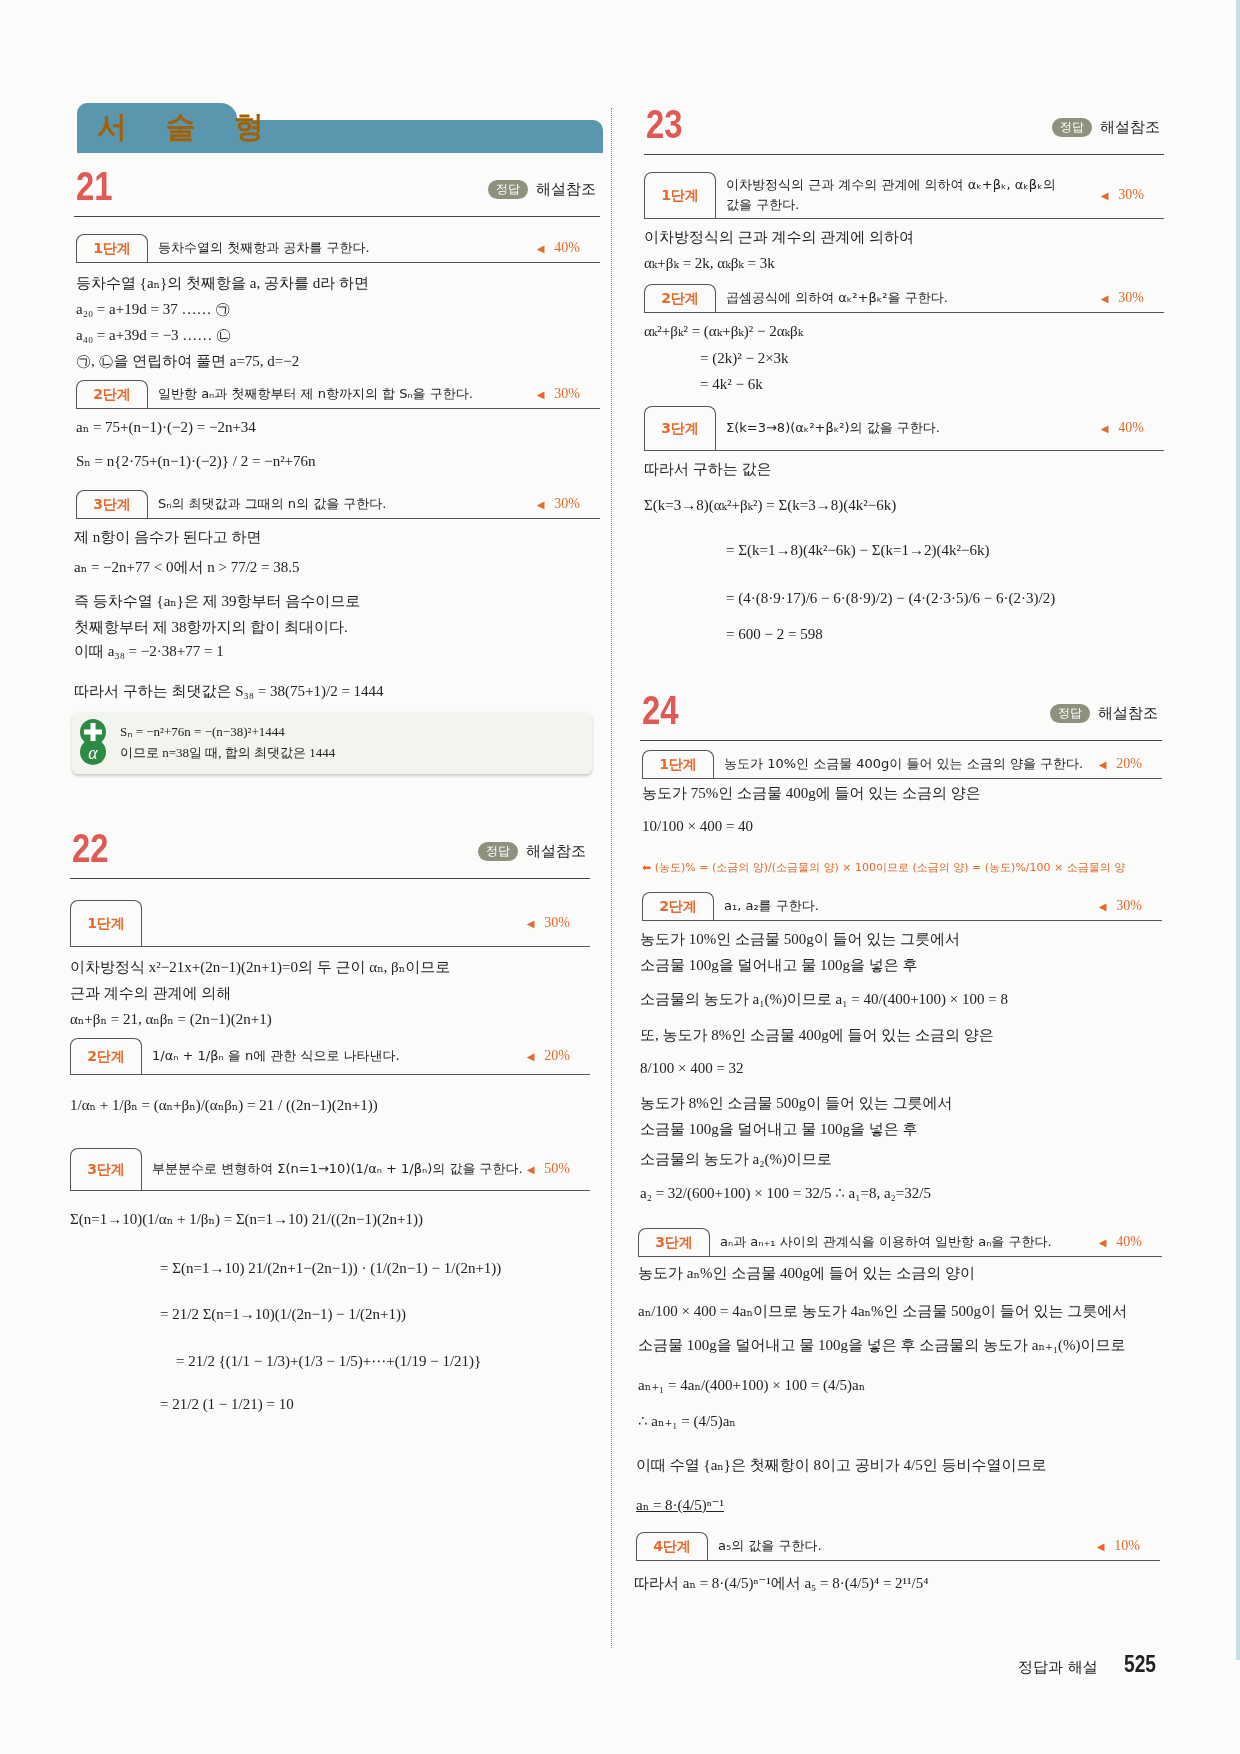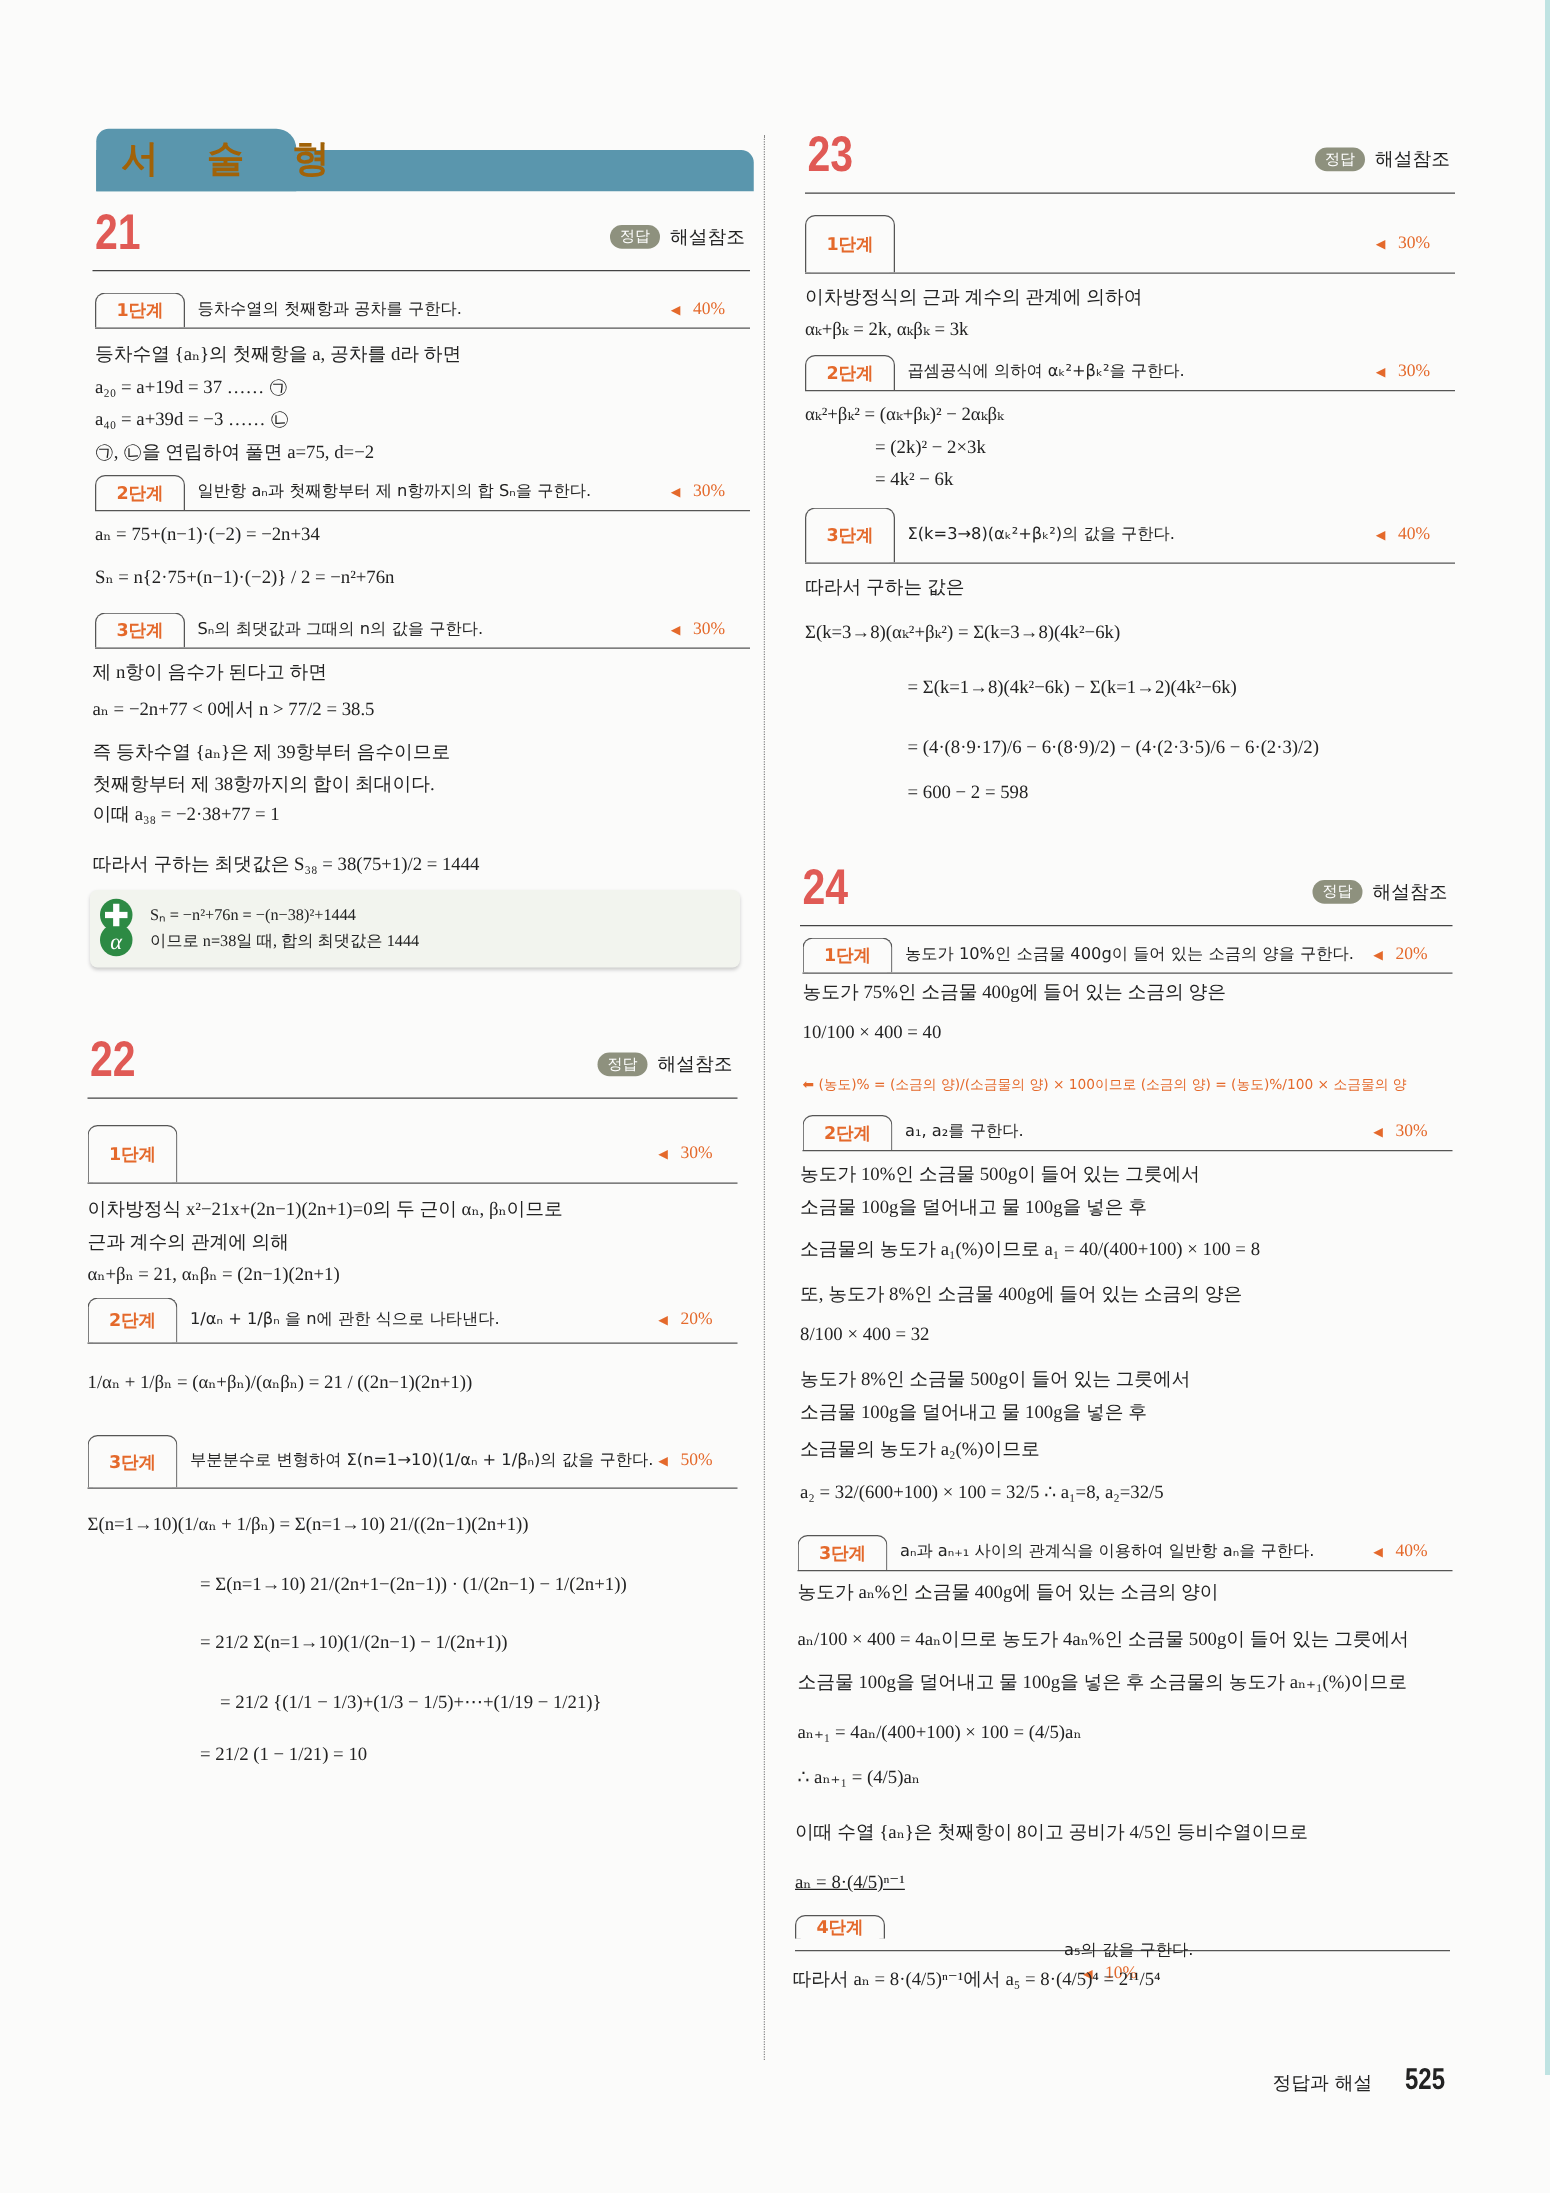--- a/index.html
+++ b/index.html
@@ -131,20 +131,21 @@
 <div class="prob-head" style="left:644px;top:102px;width:520px;">
   <div class="prob-num">23</div>
   <div class="answer">
       <span class="pill">정답</span>
       <span>해설참조</span>
     </div>
 </div>
 
 <div class="step" style="left:644px;top:172px;width:520px;height:46px;">
   <div class="badge">1단계</div>
+  <div class="desc" style="width:340px;flex:none;">이차방정식의 근과 계수의 관계에 의하여 αₖ+βₖ, αₖβₖ의 값을 구한다.</div>
   <div style="flex:1"></div>
   <div class="pct">30%</div>
 </div>
 <div class="line" style="left:644px;top:228px;">이차방정식의 근과 계수의 관계에 의하여</div>
 <div class="line" style="left:644px;top:254px;">αₖ+βₖ = 2k, αₖβₖ = 3k</div>
 
 <div class="step" style="left:644px;top:284px;width:520px;height:28px;">
   <div class="badge">2단계</div>
   <div class="desc">곱셈공식에 의하여 αₖ²+βₖ²을 구한다.</div>
   <div class="pct">30%</div>
@@ -202,21 +203,21 @@
   <div class="pct">40%</div>
 </div>
 <div class="line" style="left:638px;top:1264px;">농도가 aₙ%인 소금물 400g에 들어 있는 소금의 양이</div>
 <div class="line" style="left:638px;top:1302px;">aₙ/100 × 400 = 4aₙ이므로 농도가 4aₙ%인 소금물 500g이 들어 있는 그릇에서</div>
 <div class="line" style="left:638px;top:1336px;">소금물 100g을 덜어내고 물 100g을 넣은 후 소금물의 농도가 aₙ₊₁(%)이므로</div>
 <div class="line" style="left:638px;top:1376px;">aₙ₊₁ = 4aₙ/(400+100) × 100 = (4/5)aₙ</div>
 <div class="line" style="left:638px;top:1412px;">∴ aₙ₊₁ = (4/5)aₙ</div>
 <div class="line" style="left:636px;top:1456px;">이때 수열 {aₙ}은 첫째항이 8이고 공비가 4/5인 등비수열이므로</div>
 <div class="line" style="left:636px;top:1496px;text-decoration:underline;">aₙ = 8·(4/5)ⁿ⁻¹</div>
 
-<div class="step" style="left:636px;top:1532px;width:524px;height:28px;flex-direction:column;">
+<div class="step" style="left:636px;top:1532px;width:524px;height:28px;">
   <div class="badge">4단계</div>
   <div class="desc">a₅의 값을 구한다.</div>
   <div class="pct">10%</div>
 </div>
 <div class="line" style="left:634px;top:1574px;">따라서 aₙ = 8·(4/5)ⁿ⁻¹에서 a₅ = 8·(4/5)⁴ = 2¹¹/5⁴</div>
 
 <div class="footer">
   <span class="label">정답과 해설</span>
   <span class="page">525</span>
 </div>

